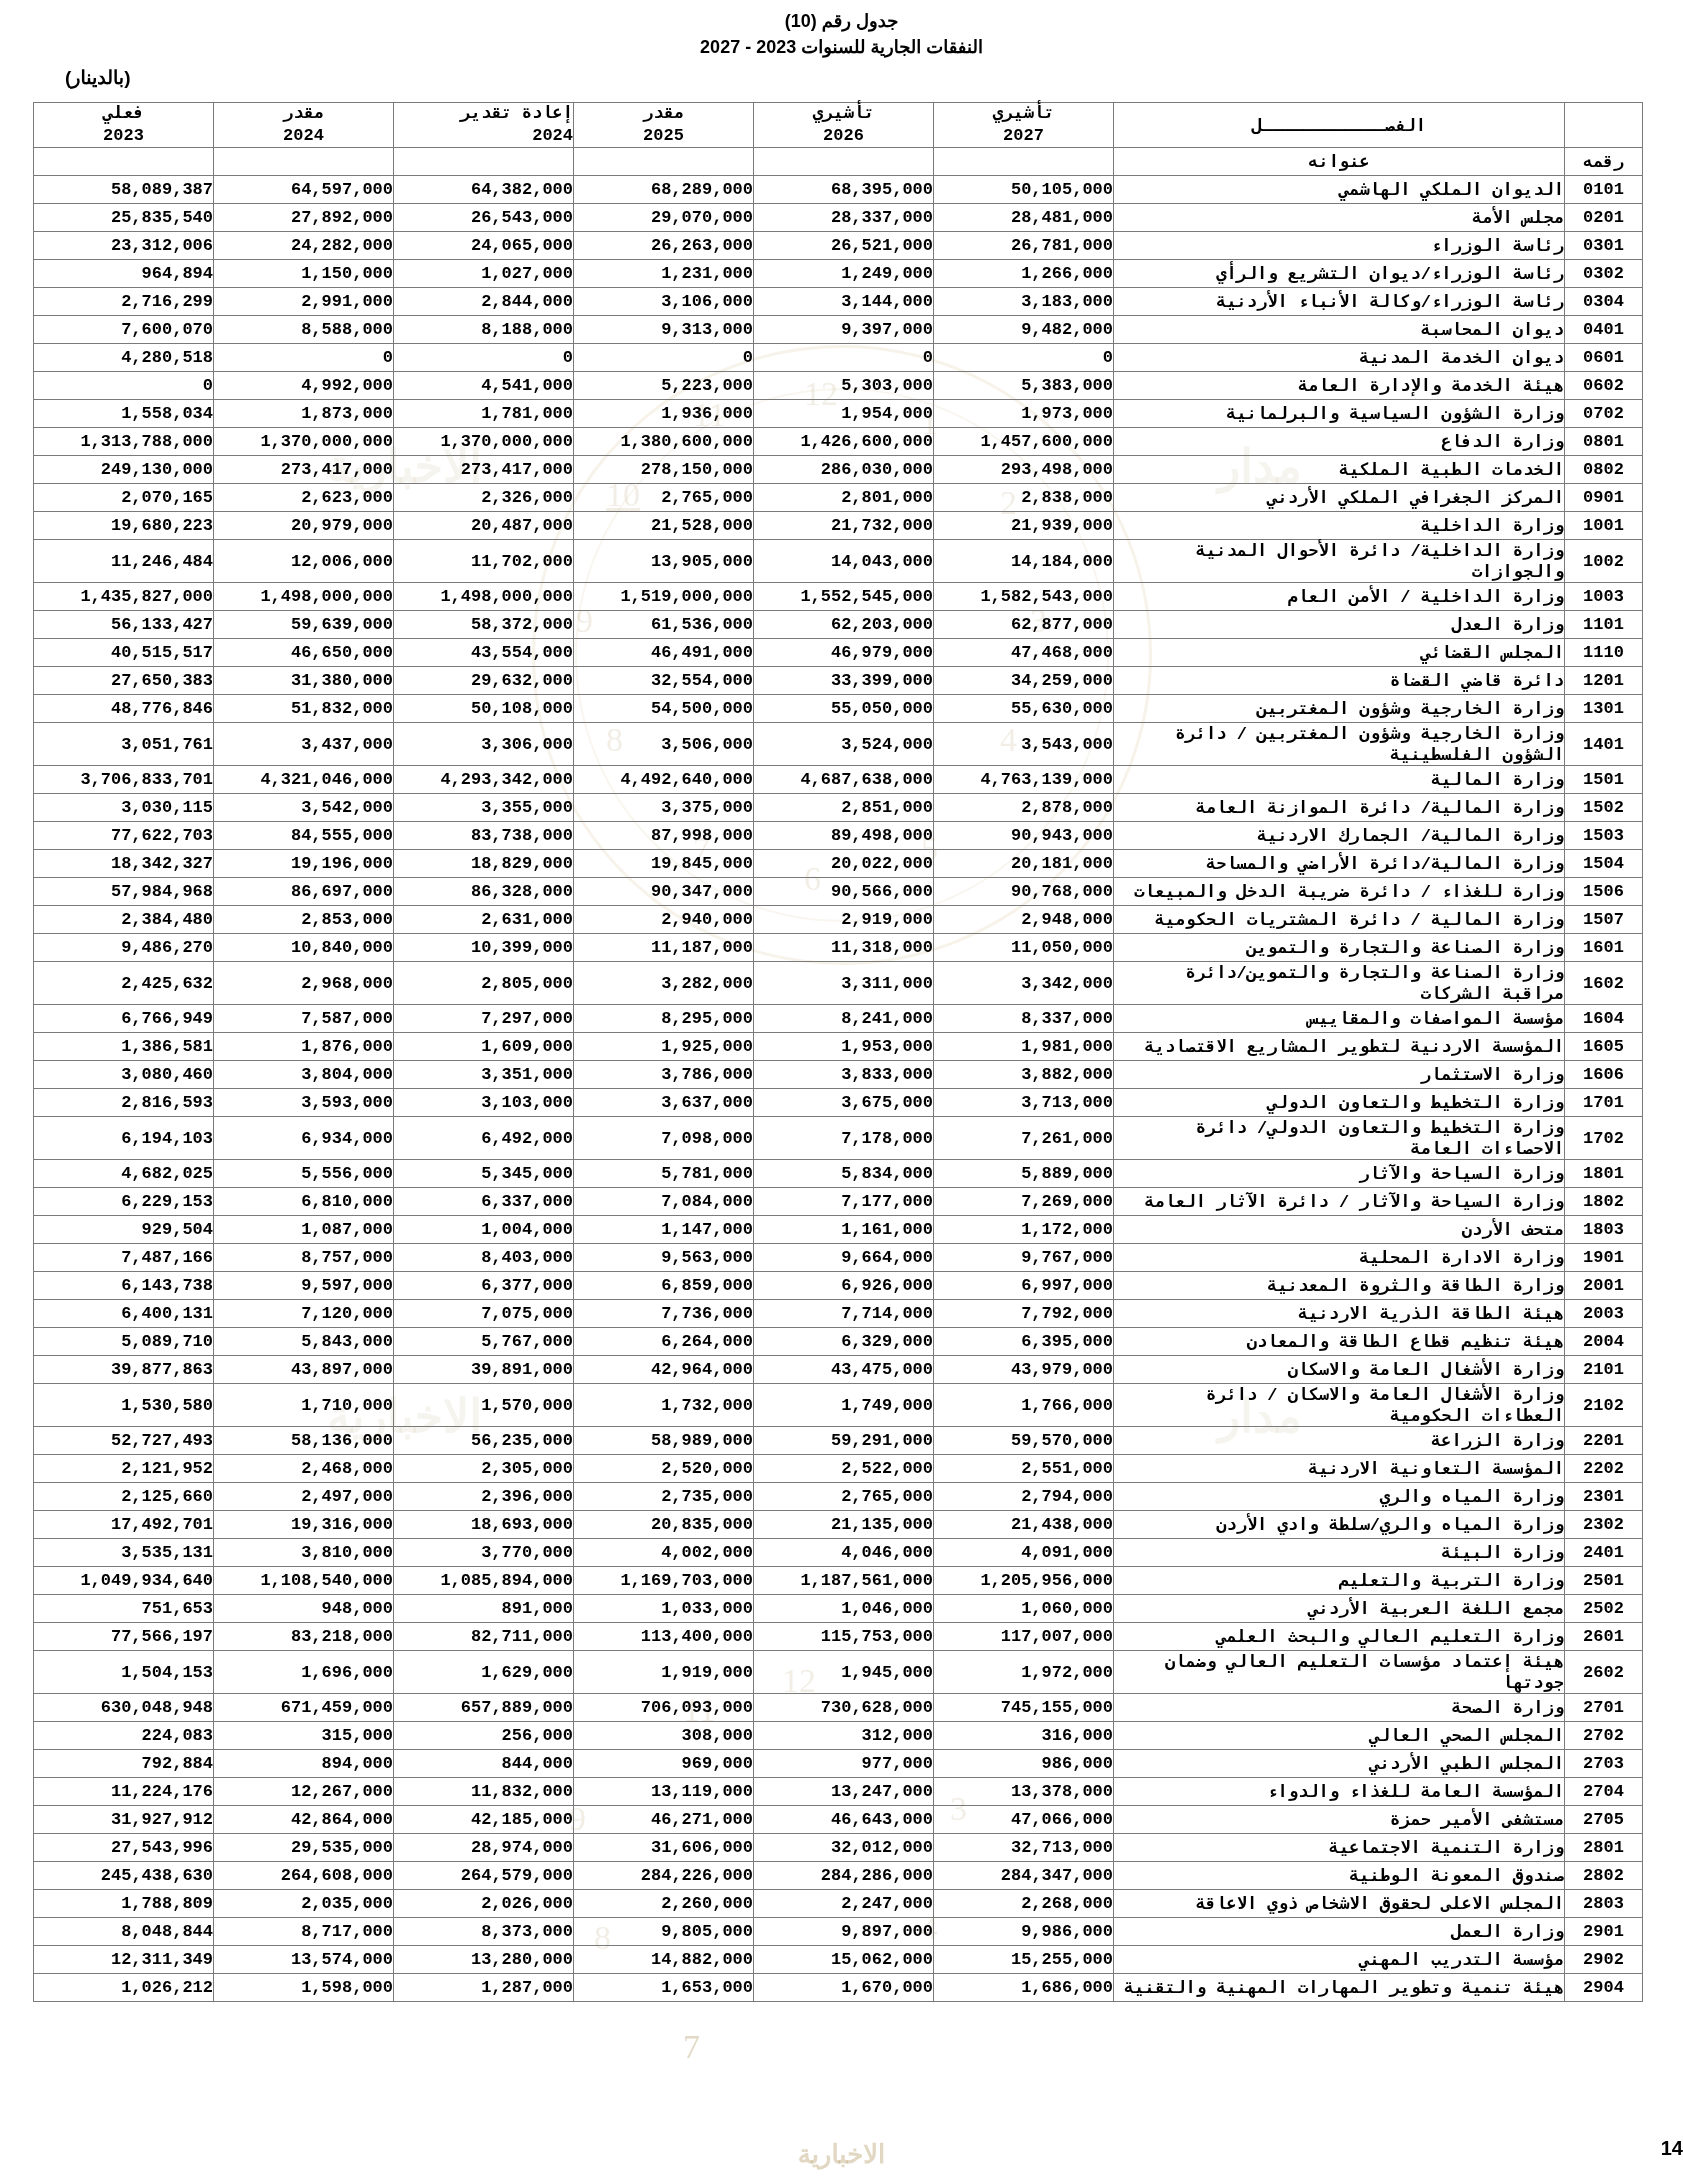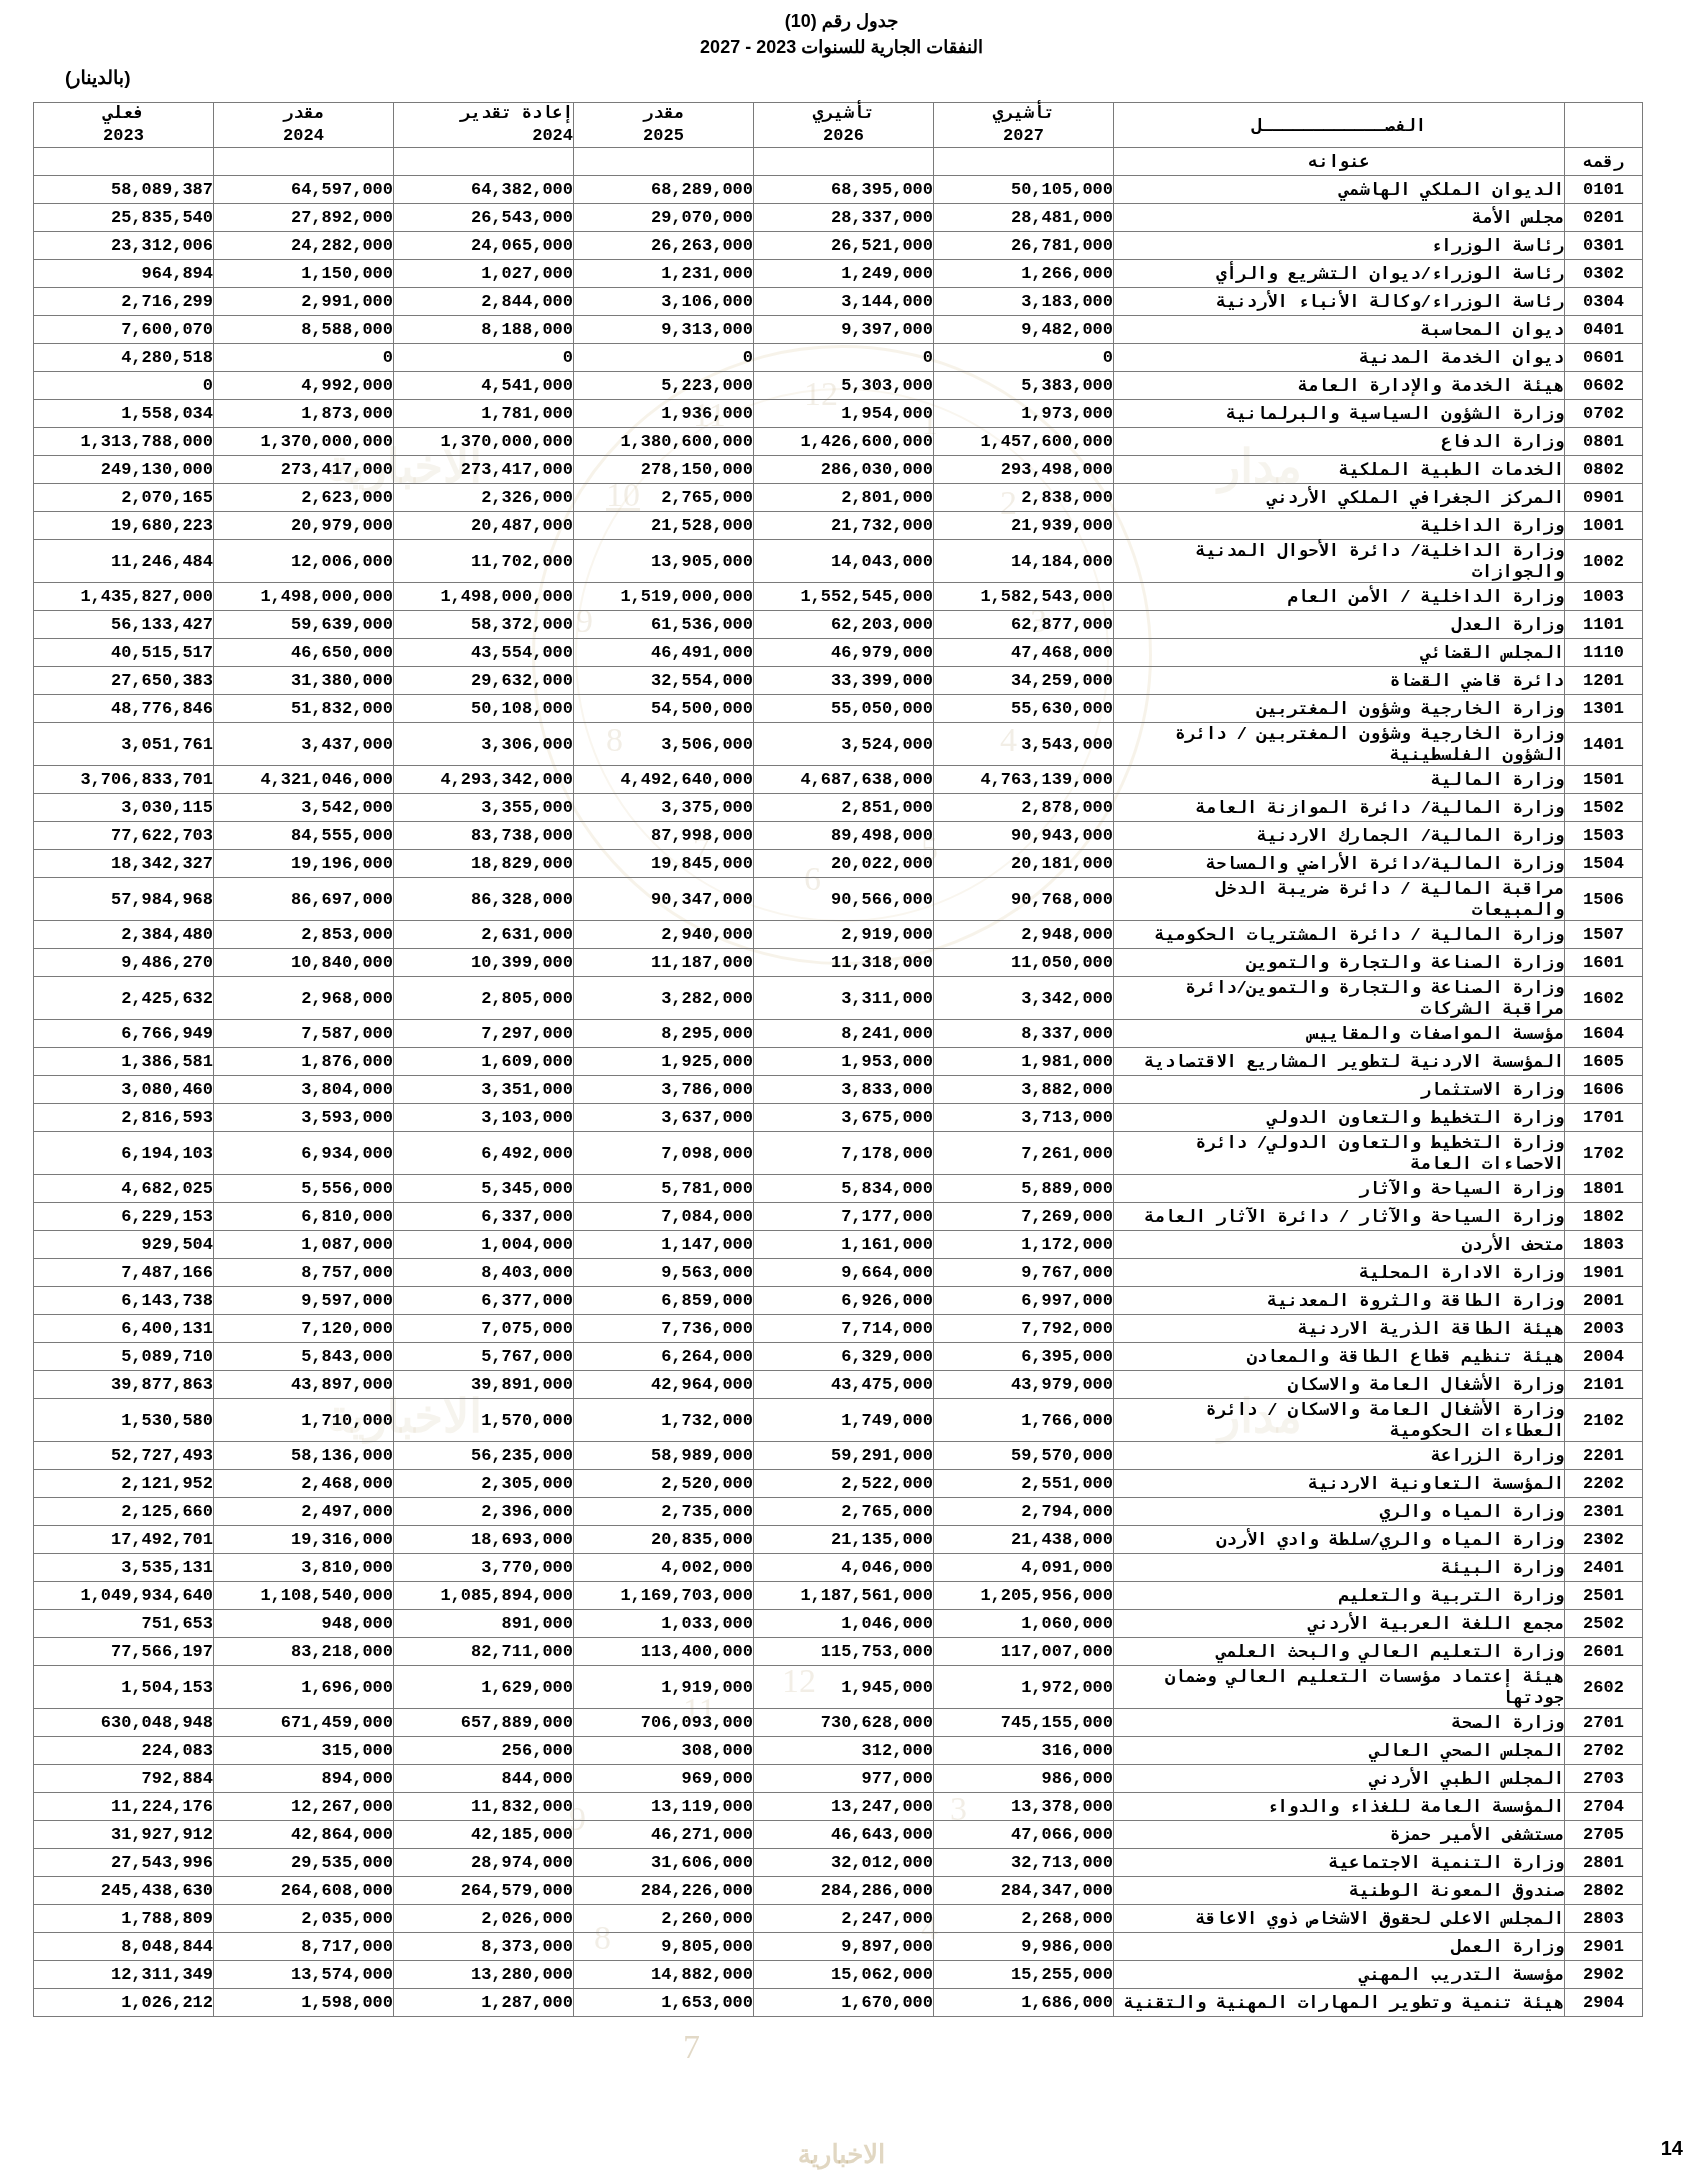--- a/index.html
+++ b/index.html
@@ -450,21 +450,21 @@
           <td class="col-name">وزارة المالية/دائرة الأراضي والمساحة</td>
           <td class="col-val">20,181,000</td>
           <td class="col-val">20,022,000</td>
           <td class="col-val">19,845,000</td>
           <td class="col-val">18,829,000</td>
           <td class="col-val">19,196,000</td>
           <td class="col-val">18,342,327</td>
         </tr>
         <tr>
           <td class="col-num">1506</td>
-          <td class="col-name">مراقبة المالية / دائرة ضريبة الدخل والمبيعات</td>
+          <td class="col-name">وزارة للغذاء / دائرة ضريبة الدخل والمبيعات</td>
           <td class="col-val">90,768,000</td>
           <td class="col-val">90,566,000</td>
           <td class="col-val">90,347,000</td>
           <td class="col-val">86,328,000</td>
           <td class="col-val">86,697,000</td>
           <td class="col-val">57,984,968</td>
         </tr>
         <tr>
           <td class="col-num">1507</td>
           <td class="col-name">وزارة المالية / دائرة المشتريات الحكومية</td>

